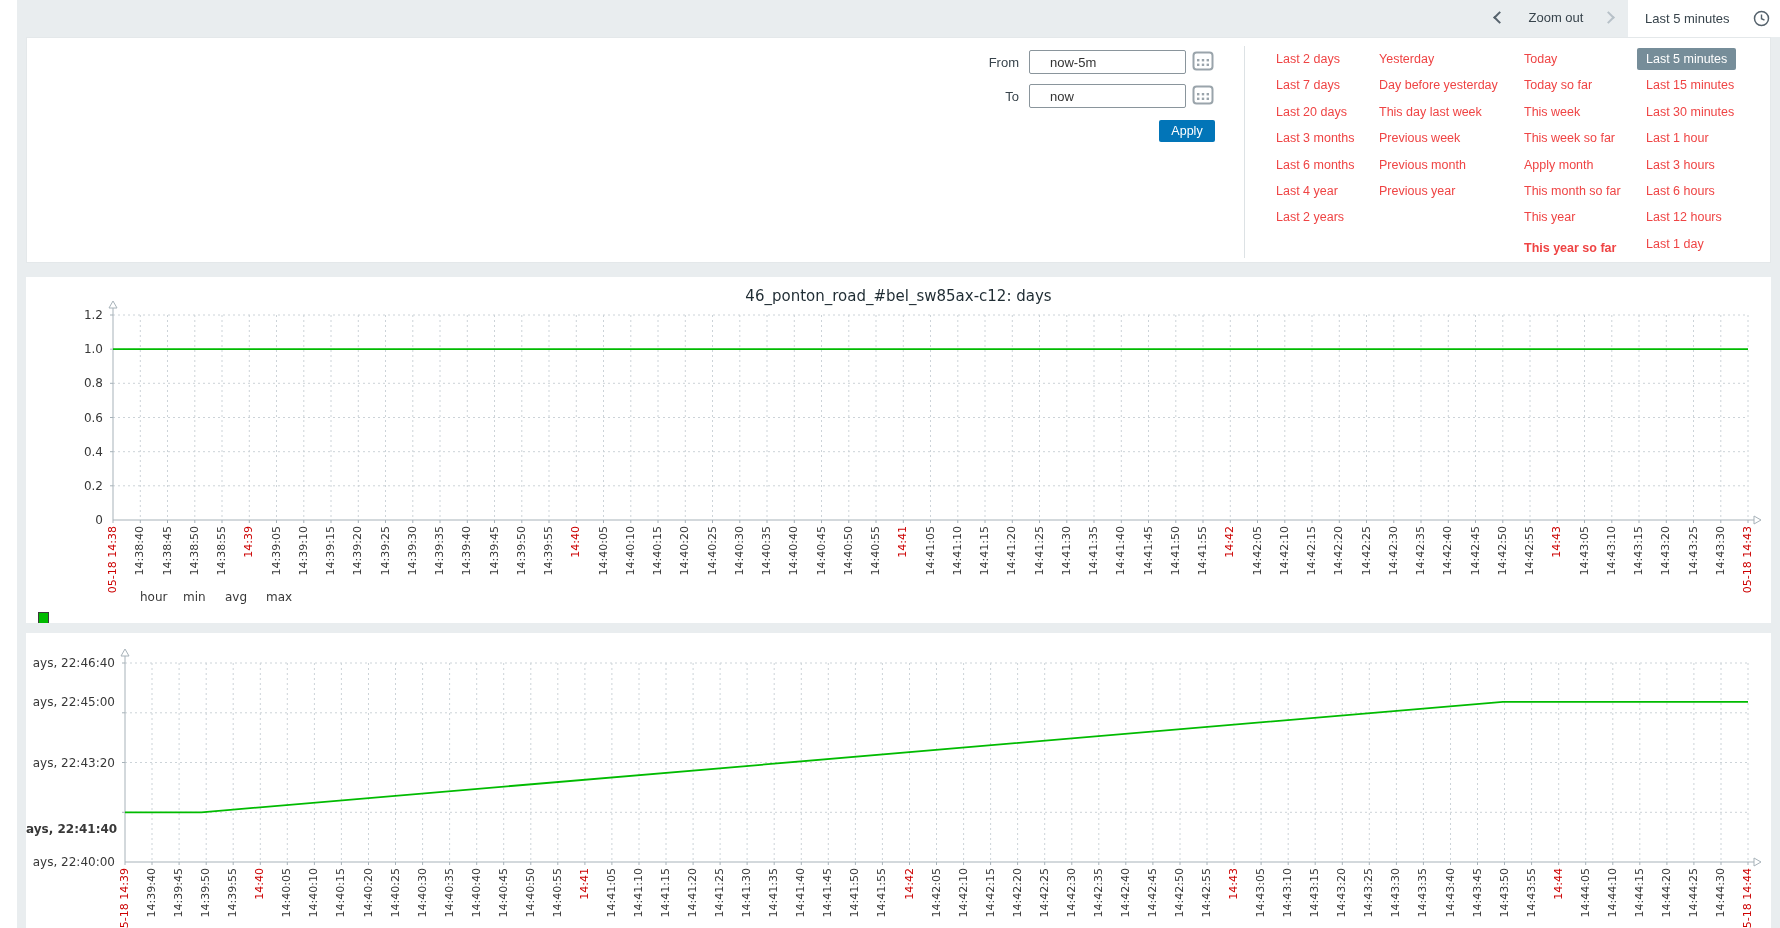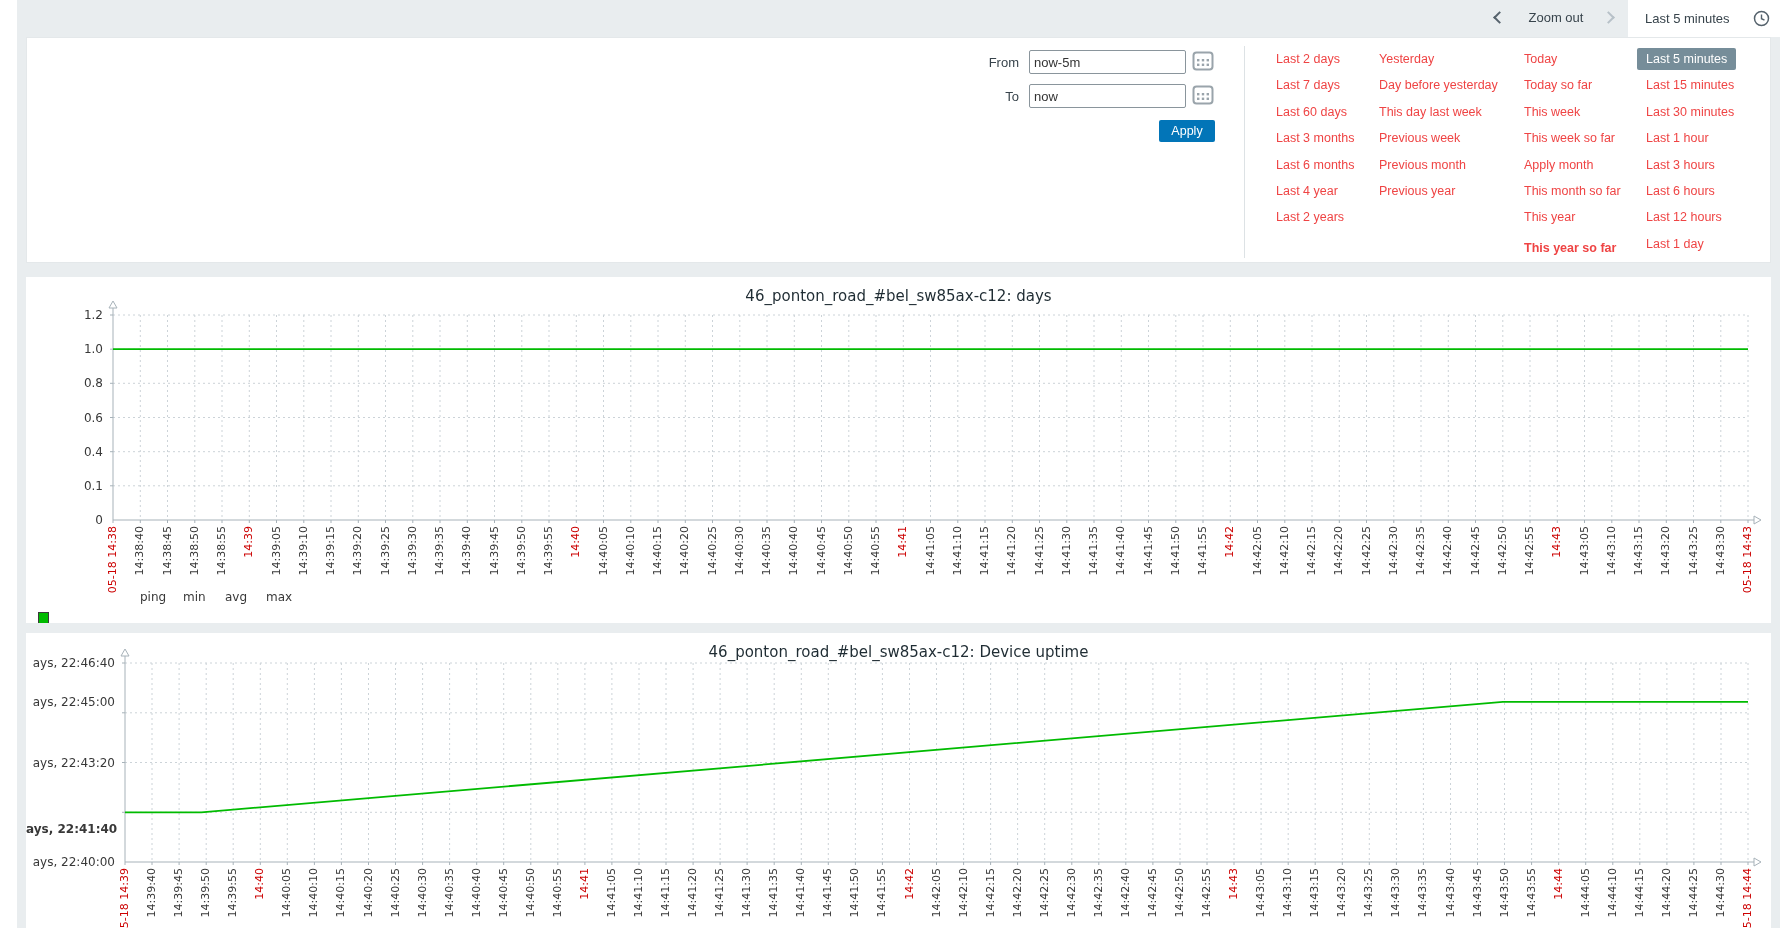--- a/index.html
+++ b/index.html
@@ -12,21 +12,21 @@
   .hdr-chev.left  { left:1495px; transform:rotate(45deg); }
   .hdr-chev.right { left:1604px; transform:rotate(225deg); border-color:#b7c1c8; }
   .zoom-out { position:absolute; left:1518px; top:10px; width:76px; text-align:center; font-size:13px; color:#38444c; cursor:pointer; }
   .range-tab { position:absolute; left:1628px; top:0; width:152px; height:37px; background:#ffffff; cursor:pointer; }
   .range-tab .lbl { position:absolute; left:17px; top:11px; font-size:13px; color:#38444c; }
   .range-tab svg { position:absolute; right:10px; top:10px; }
 
   
   .filter-panel { position:absolute; left:26px; top:37px; width:1745px; height:226px; background:#fff; border:1px solid #e4e8ea; }
   .fld-label { position:absolute; width:90px; text-align:right; font-size:13px; color:#38444c; }
-  .fld-input { position:absolute; left:1002px; width:157px; height:24px; border:1px solid #8a959c; border-radius:2px; background:#fff; font-size:13px; color:#333; padding:0 4px; font-family:"Liberation Sans",sans-serif; }
+  .fld-input { position:absolute; left:1002px; width:157px; height:24px; border:1px solid #8a959c; border-radius:2px; background:#fff; font-size:13px; color:#333; padding:0 20px; font-family:"Liberation Sans",sans-serif; }
   .cal-btn { position:absolute; left:1164px; width:24px; height:24px; background:none; border:none; cursor:pointer; padding:0; }
   .apply-btn { position:absolute; left:1132px; top:82px; width:56px; height:22px; background:#0275b8; color:#fff; border:none; border-radius:2px; font-size:12.5px; cursor:pointer; font-family:"Liberation Sans",sans-serif; }
   .vsep { position:absolute; left:1217px; top:8px; height:212px; border-left:1px solid #dde2e5; }
   .preset-col { position:absolute; top:13px; width:150px; }
   .preset-col.c1 { left:1249px; } .preset-col.c2 { left:1352px; }
   .preset-col.c3 { left:1497px; } .preset-col.c4 { left:1619px; width:160px; }
   .preset-link { position:absolute; left:0; font-size:12.5px; line-height:16px; color:#ef4444; cursor:pointer; white-space:nowrap; }
   .preset-link.selected { background:#768d99; color:#fff; border-radius:2px; padding:3px 9px; margin-left:-9px; margin-top:-3px; }
 
   
@@ -89,21 +89,21 @@
           <rect x="9.8" y="13.6" width="2.4" height="2.4"></rect>
           <rect x="14.6" y="13.6" width="2.4" height="2.4"></rect>
       </g>
     </svg>
   </button>
   <button class="apply-btn">Apply</button>
   <div class="vsep"></div>
   <div class="preset-col c1" id="pcol1">
       <div class="preset-link" style="top: 0px;">Last 2 days</div>
       <div class="preset-link" style="top: 26px;">Last 7 days</div>
-      <div class="preset-link" style="top: 53px;">Last 60 days</div>
+      <div class="preset-link" style="top: 53px;">Last 20 days</div>
       <div class="preset-link" style="top: 79px;">Last 3 months</div>
       <div class="preset-link" style="top: 106px;">Last 6 months</div>
       <div class="preset-link" style="top: 132px;">Last 4 year</div>
       <div class="preset-link" style="top: 158px;">Last 2 years</div>
     </div>
   <div class="preset-col c2" id="pcol2">
       <div class="preset-link" style="top: 0px;">Yesterday</div>
       <div class="preset-link" style="top: 26px;">Day before yesterday</div>
       <div class="preset-link" style="top: 53px;">This day last week</div>
       <div class="preset-link" style="top: 79px;">Previous week</div>
@@ -273,21 +273,21 @@
       <path class="arrow" d="M 1728 239 L 1735 243 L 1728 247 Z"></path>
       <polyline points="87.0,72.2 1722.0,72.2" fill="none" stroke="#00bb00" stroke-width="1.8"></polyline>
     </svg>
   <div class="chart-title">46_ponton_road_#bel_sw85ax-c12: days</div>
   <div class="legend-swatch"></div>
 <div class="ytick" style="top: 30px; width: 77px;">1.2</div>
     <div class="ytick" style="top: 64.1667px; width: 77px;">1.0</div>
     <div class="ytick" style="top: 98.3333px; width: 77px;">0.8</div>
     <div class="ytick" style="top: 132.5px; width: 77px;">0.6</div>
     <div class="ytick" style="top: 166.667px; width: 77px;">0.4</div>
-    <div class="ytick" style="top: 200.833px; width: 77px;">0.1</div>
+    <div class="ytick" style="top: 200.833px; width: 77px;">0.2</div>
     <div class="ytick" style="top: 235px; width: 77px;">0</div>
     <div class="xtick red" style="left: 80px; top: 249px;">05-18 14:38</div>
     <div class="xtick" style="left: 107.3px; top: 249px;">14:38:40</div>
     <div class="xtick" style="left: 134.5px; top: 249px;">14:38:45</div>
     <div class="xtick" style="left: 161.8px; top: 249px;">14:38:50</div>
     <div class="xtick" style="left: 189px; top: 249px;">14:38:55</div>
     <div class="xtick red" style="left: 216.3px; top: 249px;">14:39</div>
     <div class="xtick" style="left: 243.5px; top: 249px;">14:39:05</div>
     <div class="xtick" style="left: 270.8px; top: 249px;">14:39:10</div>
     <div class="xtick" style="left: 298px; top: 249px;">14:39:15</div>
@@ -336,21 +336,21 @@
     <div class="xtick" style="left: 1469.8px; top: 249px;">14:42:50</div>
     <div class="xtick" style="left: 1497px; top: 249px;">14:42:55</div>
     <div class="xtick red" style="left: 1524.3px; top: 249px;">14:43</div>
     <div class="xtick" style="left: 1551.5px; top: 249px;">14:43:05</div>
     <div class="xtick" style="left: 1578.8px; top: 249px;">14:43:10</div>
     <div class="xtick" style="left: 1606px; top: 249px;">14:43:15</div>
     <div class="xtick" style="left: 1633.3px; top: 249px;">14:43:20</div>
     <div class="xtick" style="left: 1660.5px; top: 249px;">14:43:25</div>
     <div class="xtick" style="left: 1687.8px; top: 249px;">14:43:30</div>
     <div class="xtick red" style="left: 1715px; top: 249px;">05-18 14:43</div>
-    <div class="legend-head" style="left: 114px; top: 313px;">ping</div>
+    <div class="legend-head" style="left: 114px; top: 313px;">hour</div>
     <div class="legend-head" style="left: 157px; top: 313px;">min</div>
     <div class="legend-head" style="left: 199px; top: 313px;">avg</div>
     <div class="legend-head" style="left: 240px; top: 313px;">max</div>
   </div>
 
 <div class="chart-panel" id="chart2">
     <svg class="chart-svg" width="1745" height="295">
       <line class="grid" x1="126.0" y1="30" x2="126.0" y2="229"></line>
       <line class="grid" x1="153.1" y1="30" x2="153.1" y2="229"></line>
       <line class="grid" x1="180.2" y1="30" x2="180.2" y2="229"></line>
@@ -479,21 +479,20 @@
       <line class="axis" x1="1640.9" y1="229" x2="1640.9" y2="232"></line>
       <line class="axis" x1="1667.9" y1="229" x2="1667.9" y2="232"></line>
       <line class="axis" x1="1695.0" y1="229" x2="1695.0" y2="232"></line>
       <line class="axis" x1="1722.0" y1="229" x2="1722.0" y2="232"></line>
       <line class="axis" x1="99" y1="22" x2="99" y2="229"></line>
       <line class="axis" x1="99" y1="229" x2="1728" y2="229"></line>
       <path class="arrow" d="M 95 23 L 99 16 L 103 23 Z"></path>
       <path class="arrow" d="M 1728 225 L 1735 229 L 1728 233 Z"></path>
       <polyline points="99.0,179.3 175.3,179.3 1476.9,68.8 1722.0,68.8" fill="none" stroke="#00bb00" stroke-width="1.8"></polyline>
     </svg>
-  <div class="chart-title">46_ponton_road_#bel_sw85ax-c12: Device uptime</div>
 <div class="ytick" style="top: 22px; width: 89px;">ays, 22:46:40</div>
     <div class="ytick" style="top: 61px; width: 89px;">ays, 22:45:00</div>
     <div class="ytick" style="top: 121.5px; width: 89px;">ays, 22:43:20</div>
     <div class="ytick" style="top: 188px; width: 89px; font-weight: bold;">ays, 22:41:40</div>
     <div class="ytick" style="top: 221px; width: 89px;">ays, 22:40:00</div>
     <div class="xtick red" style="left: 92px; top: 235px;">05-18 14:39</div>
     <div class="xtick" style="left: 119px; top: 235px;">14:39:40</div>
     <div class="xtick" style="left: 146.1px; top: 235px;">14:39:45</div>
     <div class="xtick" style="left: 173.2px; top: 235px;">14:39:50</div>
     <div class="xtick" style="left: 200.2px; top: 235px;">14:39:55</div>

